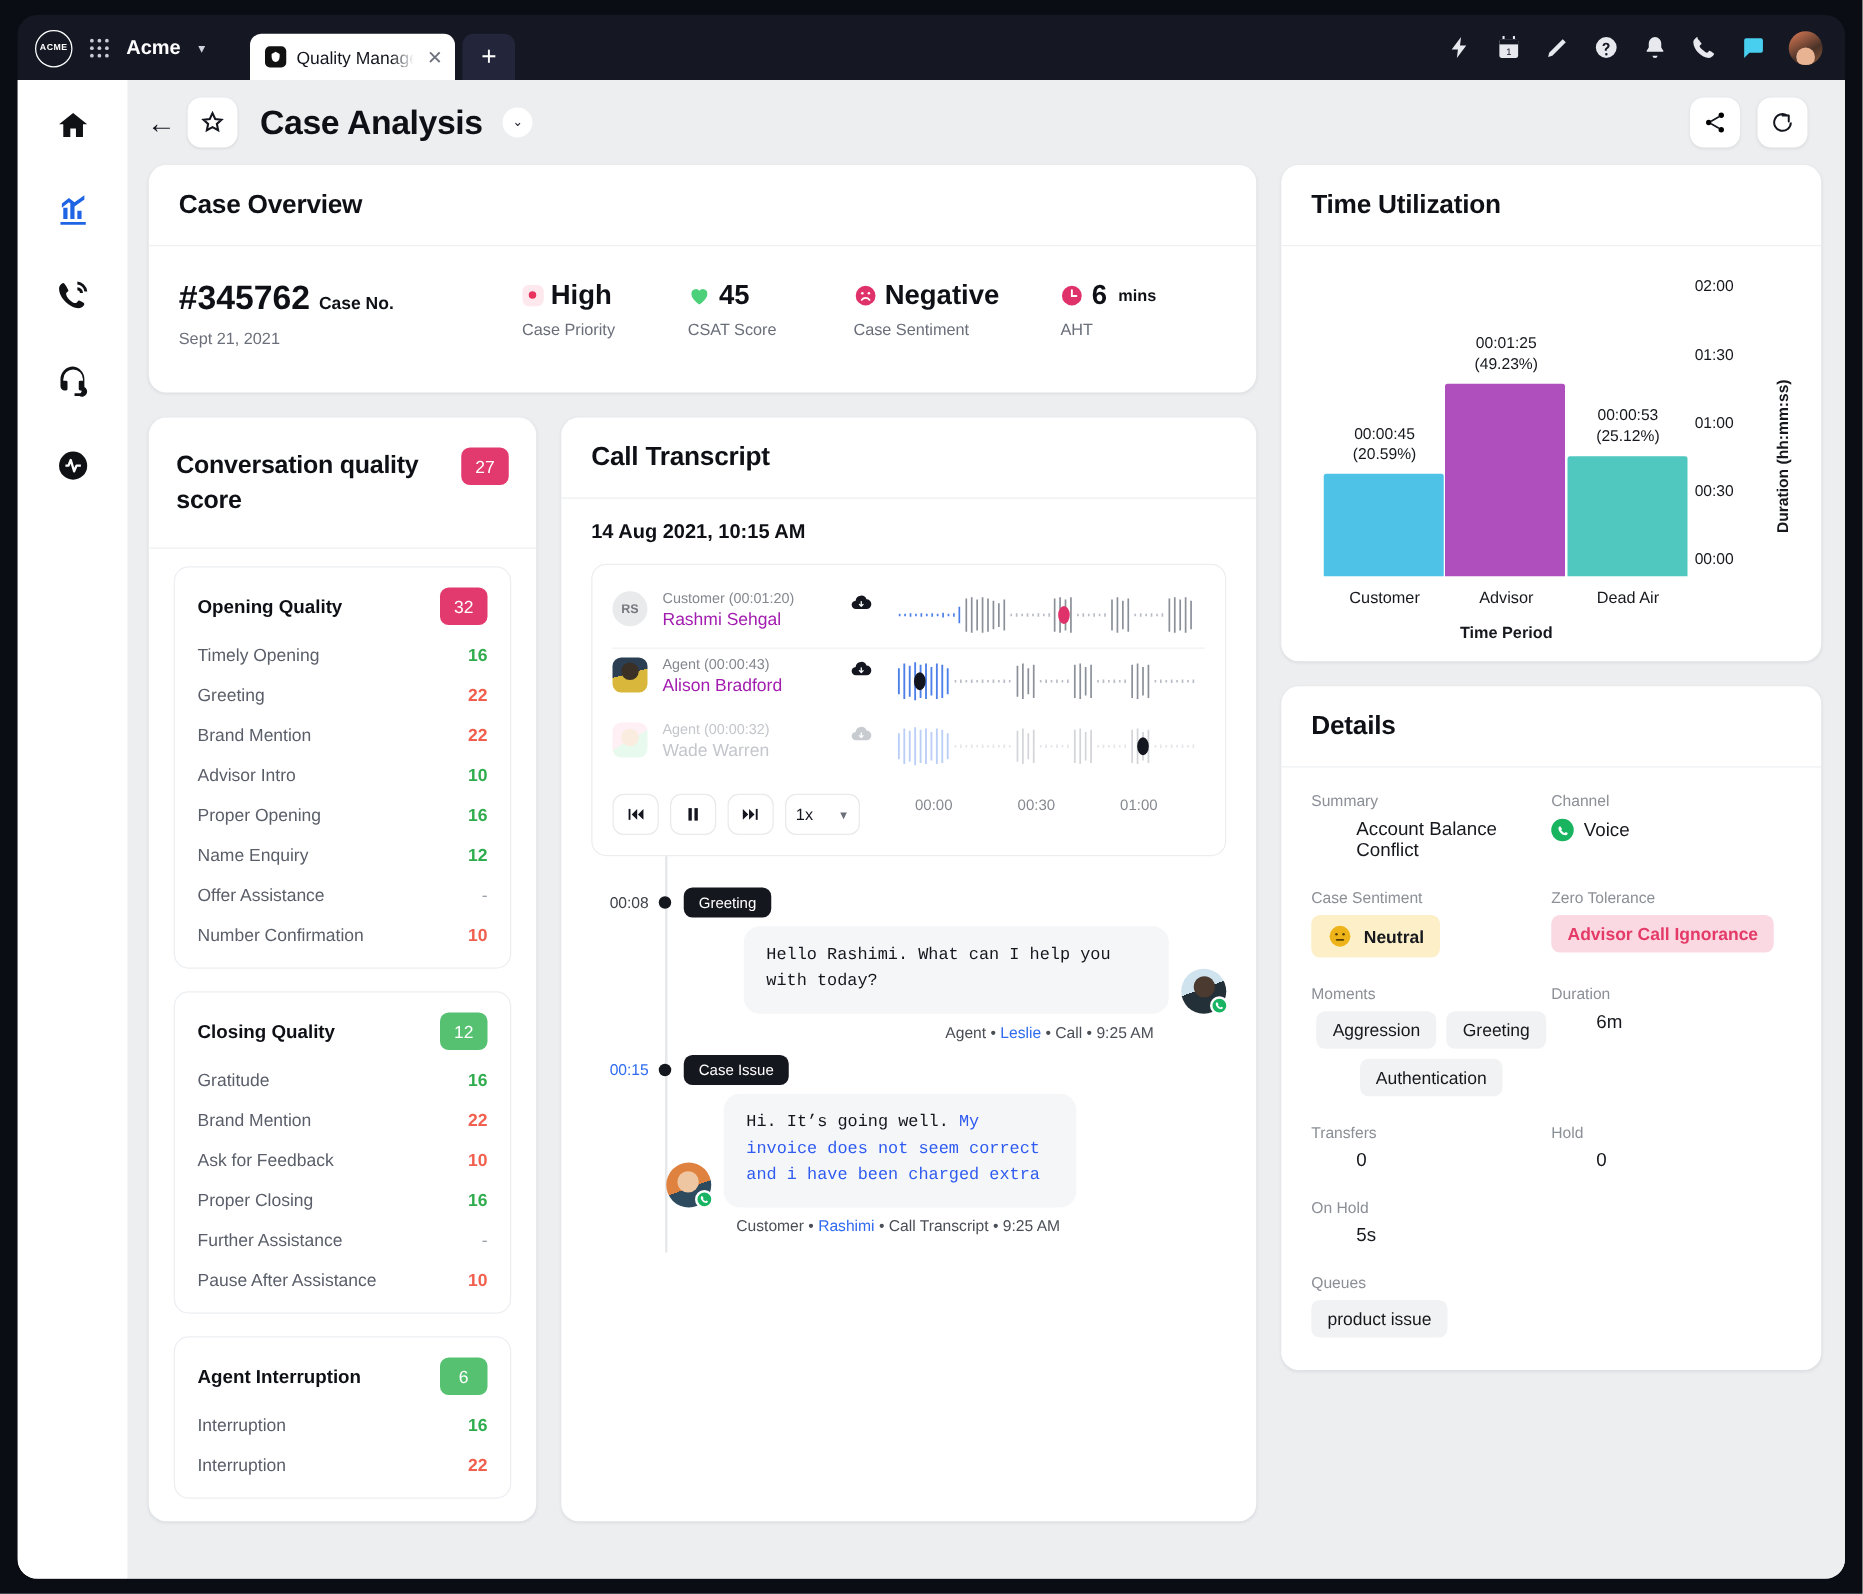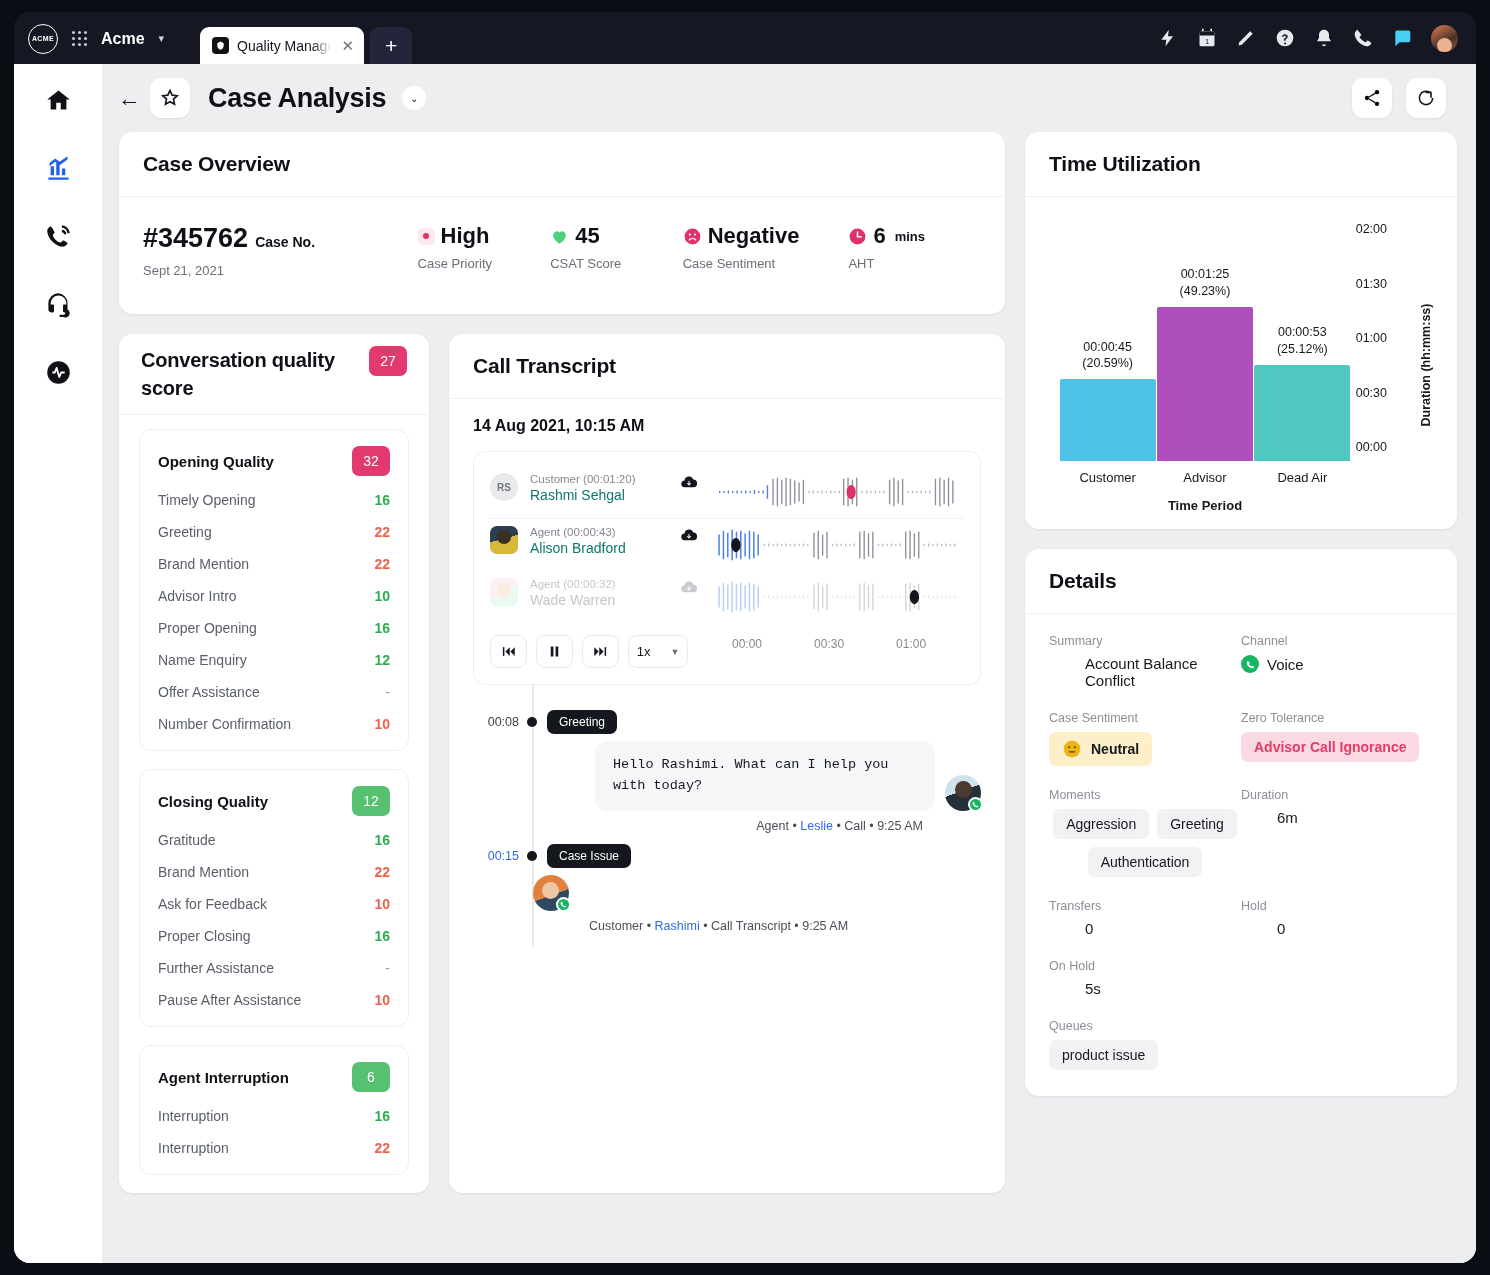--- a/index.html
+++ b/index.html
@@ -151,21 +151,21 @@
     display: flex; align-items: center; justify-content: center;
   }
   .dot-chip i { width: 6px; height: 6px; border-radius: 50%; background: #e8335f; display: block; }
   .ico-heart { width: 19px; height: 19px; fill: #4cd17a; }
   .ico-face { width: 19px; height: 19px; }
   .ico-clock { width: 19px; height: 19px; }
 
   
   .row-two { display: flex; gap: 20px; }
   .qs-col { width: 310px; flex: 0 0 310px; }
-  .qs-head { padding: 12px 22px; border-bottom: 1px solid #eef0f2; display: flex; align-items: flex-start; justify-content: space-between; gap: 10px;}
+  .qs-head { padding: 24px 22px; border-bottom: 1px solid #eef0f2; display: flex; align-items: flex-start; justify-content: space-between; gap: 10px;}
   .qs-title { font-size: 20px; font-weight: bold; color: #0e1016; line-height: 1.4; letter-spacing: -.2px; }
   .badge {
     min-width: 38px; height: 30px; border-radius: 7px; color: #fff;
     font-size: 14px; display: flex; align-items: center; justify-content: center;
     padding: 0 9px; flex: 0 0 auto;
   }
   .badge.pink { background: #e23a6e; }
   .badge.green { background: #56c271; }
   .qs-body { padding: 14px 20px 18px; }
   .qs-group {
@@ -199,21 +199,21 @@
     border-radius: 50%; background: #e9eaec; color: #75797f;
     font-size: 10px; font-weight: bold;
     display: flex; align-items: center; justify-content: center;
   }
   .av-a { background: linear-gradient(165deg,#2c3f52 0 46%,#d8b73a 46% 100%); }
   .av-a::after { content:''; position:absolute; left:7px; top:4px; width:14px; height:14px; border-radius:50%; background:#3a3026; }
   .av-b { background: linear-gradient(150deg,#ffd6e6 0 50%,#bff0cf 50% 100%); }
   .av-b::after { content:''; position:absolute; left:7px; top:5px; width:14px; height:14px; border-radius:50%; background:#f2c9a4; }
   .pl-meta { width: 150px; margin-left: 12px; }
   .pl-role { font-size: 11.5px; color: #84888f; }
-  .pl-name { font-size: 14px; color: #0f766e; margin-top: 2px; }
+  .pl-name { font-size: 14px; color: #a21caf; margin-top: 2px; }
   .pl-row.muted .pl-role, .pl-row.muted .pl-name { color: #c3c6cb; }
   .pl-row.muted .pl-avatar { opacity: .35; }
   .cloud { width: 18px; height: 18px; fill: #14161f; flex: 0 0 auto; }
   .cloud.dim { fill: #c8cbd0; }
   .wave { flex: 1; height: 38px; margin-left: 18px; position: relative; }
   .wave svg { width: 100%; height: 100%; display: block; }
   .pl-controls { display: flex; align-items: center; gap: 9px; margin-top: 12px; }
   .ctrl {
     width: 37px; height: 33px; border: 1px solid #e9eaec; border-radius: 9px;
     display: flex; align-items: center; justify-content: center;
@@ -268,21 +268,21 @@
   .pic.cust { background: linear-gradient(160deg,#e0823f 0 55%,#2d4a5e 55%); }
   .pic.cust::after { content:''; position:absolute; left:9px; top:7px; width:17px; height:17px; border-radius:50%; background:#efc6a2; }
 
   
   .chart-body { padding: 18px 18px 14px; }
   .chart-area { position: relative; height: 300px; }
   .plot {
     position: absolute; left: 16px; right: 88px; top: 28px; bottom: 54px;
     display: flex; align-items: flex-end; justify-content: space-around;
   }
-  .bar-col { width: 98px; display: flex; flex-direction: column; align-items: center; height: 100%; justify-content: flex-end; position: relative; }
+  .bar-col { width: 98px; display: flex; flex-direction: column; align-items: flex-start; height: 100%; justify-content: flex-end; position: relative; }
   .bar-lbl {
     position: absolute; left: 50%; transform: translateX(-50%);
     font-size: 12.5px; color: #16181d; text-align: center; line-height: 1.35; white-space: nowrap;
   }
   .bar { width: 96px; border-radius: 2px 2px 0 0; }
   .xcat {
     position: absolute; left: 16px; right: 88px; bottom: 30px;
     display: flex; justify-content: space-around;
   }
   .xcat span { width: 98px; text-align: center; font-size: 13px; color: #16181d; }
@@ -806,20 +806,21 @@
                     </div>
                     <div class="msg-wrap left">
                       <div class="chat-av">
                         <span class="pic cust"></span>
                         <span class="badge-call">
                             <svg viewBox="0 0 24 24">
                               <path d="M6 2c-1 0-4 2.5-4 5 0 7 8 15 15 15 2.5 0 5-3 5-4 0-.5-4-3-4.5-3s-1.5 2-2.5 2S8 12 8 11s2-2 2-2.5S7 4 6.5 4 6 2 6 2z"></path>
                             </svg>
                           </span>
                       </div>
+                      <div class="bubble"><span>Hi. It’s going well. </span><span class="hl">My invoice does not seem correct and i have been charged extra</span></div>
                     </div>
                     <div class="msg-foot left">
                       <span>Customer</span> •
                       <span class="nm">Rashimi</span> •
                       <span>Call Transcript</span> •
                       <span>9:25 AM</span>
                     </div>
                   </div>
                 </div>
 

